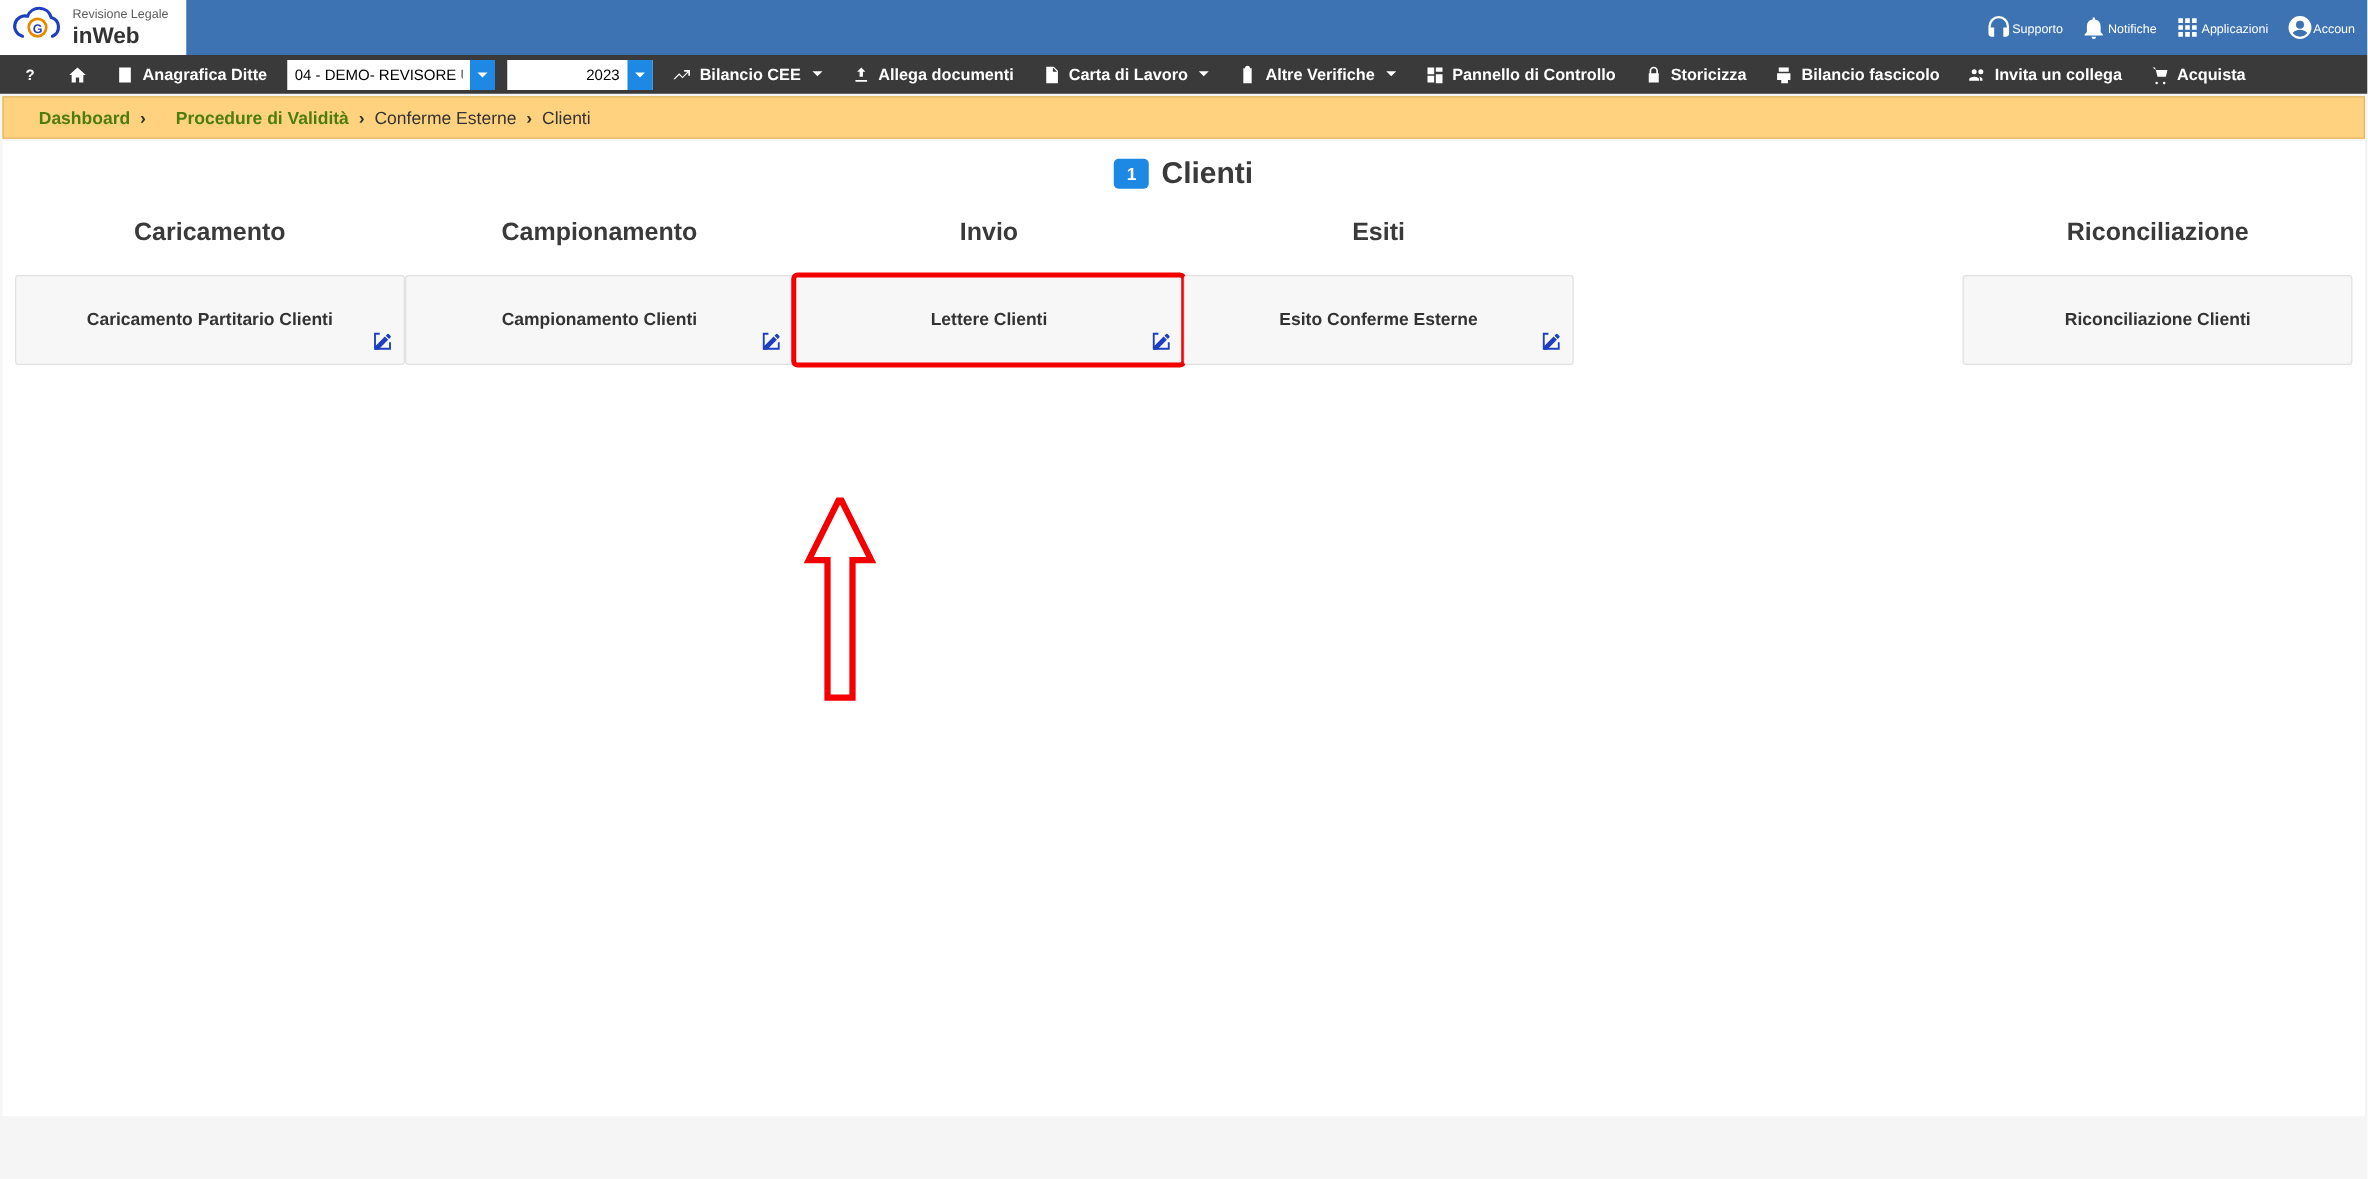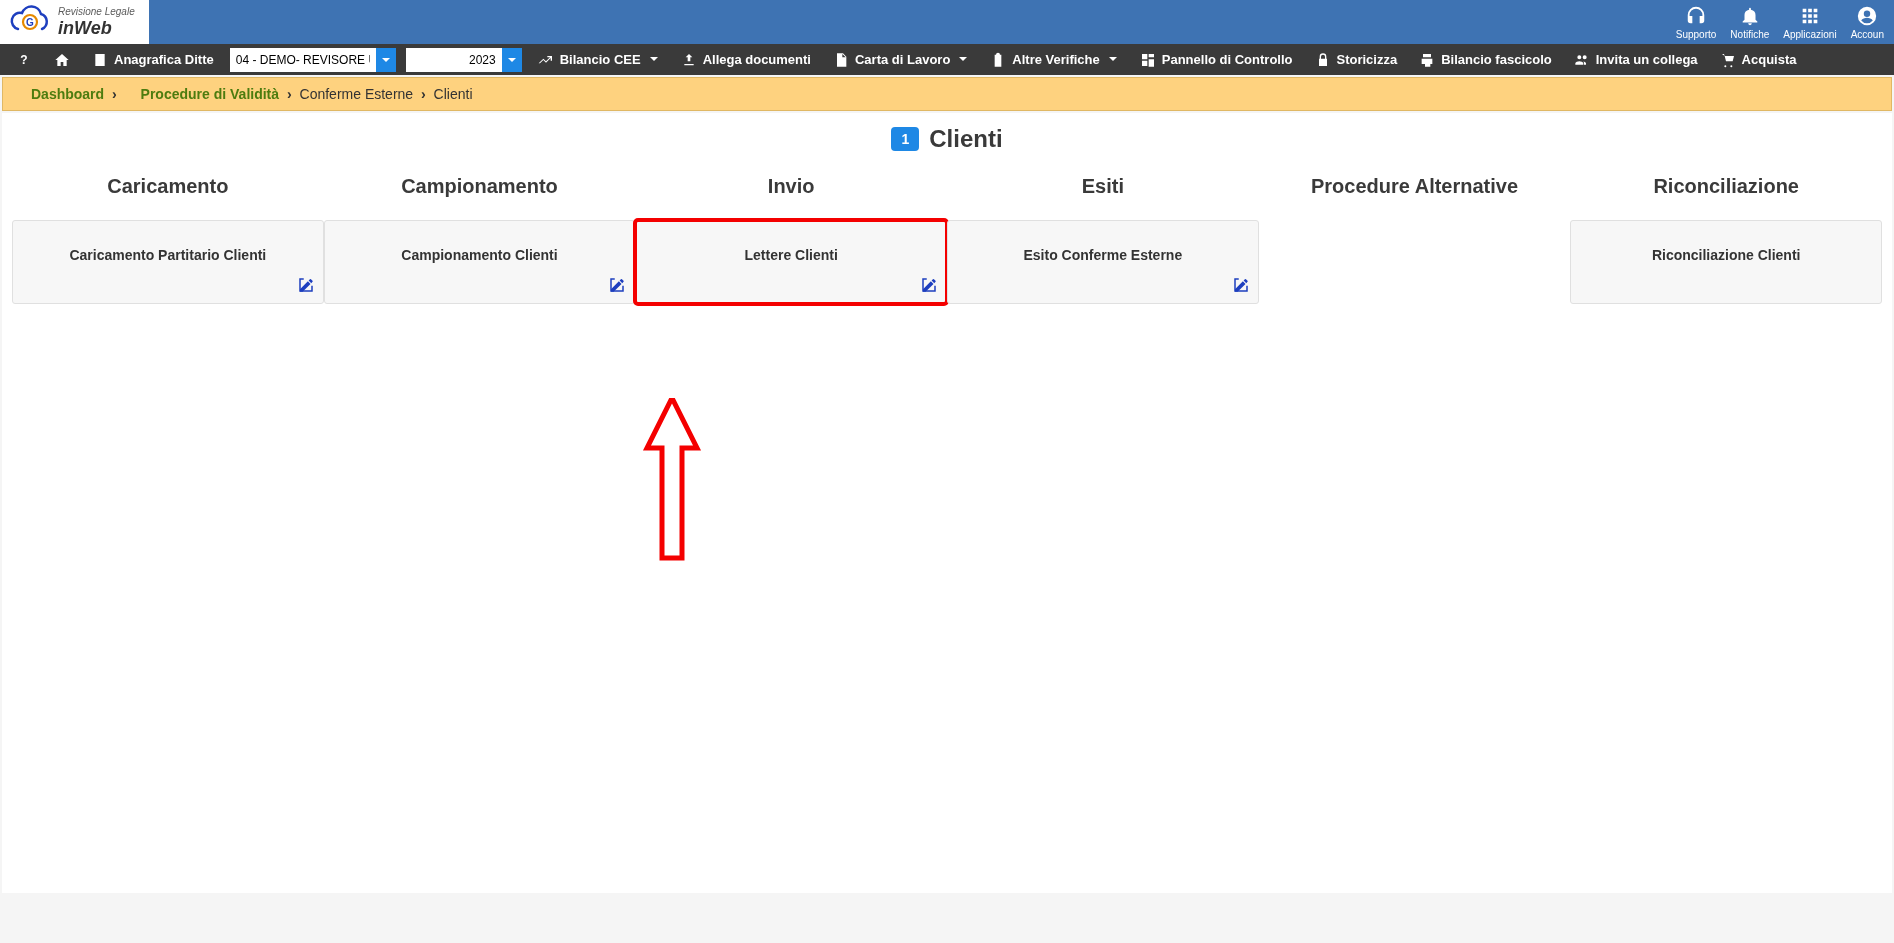--- a/index.html
+++ b/index.html
@@ -33,41 +33,39 @@
     align-items: center;
     padding: 0 14px 0 8px;
     border-top-right-radius: 0;
   }
   .logo-svg { width: 44px; height: 34px; }
   .logo-text {
     display: flex;
     flex-direction: column;
     margin-left: 6px;
     line-height: 1;
-    font-style: italic;
   }
   .logo-sup {
     font-size: 10px;
     color: #5b5b5b;
     margin-bottom: 2px;
   }
   .logo-main {
     font-size: 18px;
     font-weight: 600;
     color: #333;
   }
   .topbar-right {
     display: flex;
     align-items: center;
     gap: 14px;
     padding-right: 4px;
   }
   .topbar-icon {
     display: flex;
-    flex-direction: column;
     align-items: center;
     color: #fff;
     cursor: pointer;
     font-size: 10px;
     text-align: center;
   }
   .topbar-icon svg { width: 22px; height: 22px; fill: #fff; }
   .topbar-icon-label { margin-top: 2px; }
 
   
@@ -176,21 +174,21 @@
     font-size: 20px;
     font-weight: 700;
     color: #3a3a3a;
     margin-bottom: 18px;
     padding: 4px 0;
   }
   .card {
     background: #f7f7f7;
     border: 1px solid #e0e0e0;
     border-radius: 3px;
-    height: 84px;
+    height: 72px;
     position: relative;
     display: flex;
     align-items: flex-start;
     justify-content: center;
     padding-top: 26px;
     cursor: pointer;
   }
   .card-label {
     font-weight: 700;
     font-size: 14px;
@@ -414,21 +412,20 @@
         <div class="card">
           <div class="card-label">Esito Conferme Esterne</div>
           <div class="card-edit"><svg viewBox="0 0 24 24">
               <path d="M4 17.5V21h3.5L18 10.5 14.5 7 4 17.5zM20.7 7.8a1 1 0 0 0 0-1.4l-2.1-2.1a1 1 0 0 0-1.4 0L15.5 6 19 9.5z"></path>
               <path d="M3 3h14v4h-2V5H5v14h4v2H3z" opacity=".0"></path>
               <path d="M3 3h6v2H5v14h14v-6h2v8H3z"></path>
             </svg></div>
         </div>
       </div>
       <div class="col">
-        <div class="col-head">Procedure Alternative</div>
       </div>
       <div class="col">
         <div class="col-head">Riconciliazione</div>
         <div class="card">
           <div class="card-label">Riconciliazione Clienti</div>
         </div>
       </div>
     </div>
 
   <svg class="arrow-annotation" width="60" height="170" viewBox="0 0 60 170">

